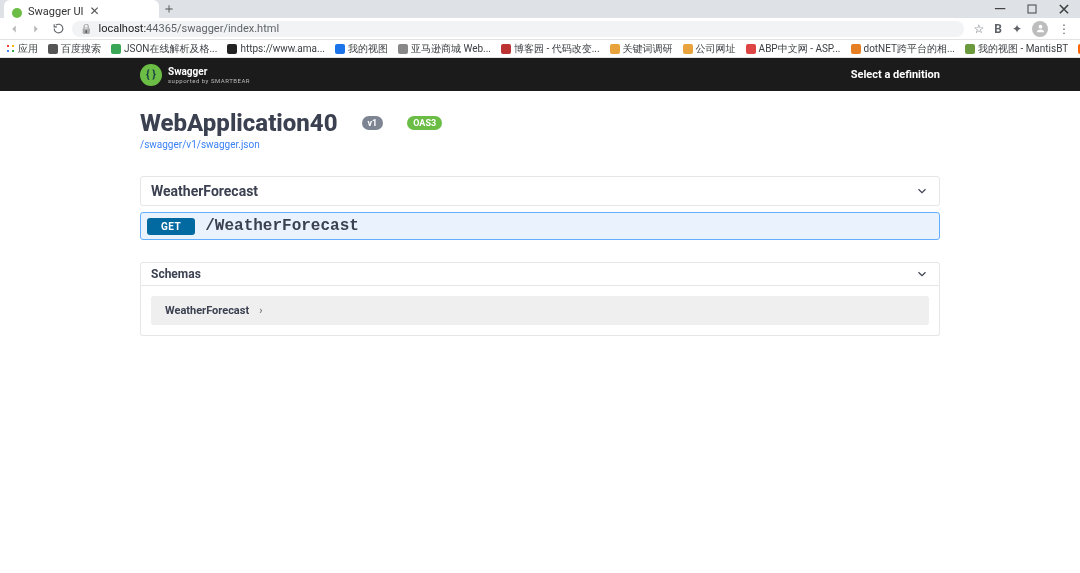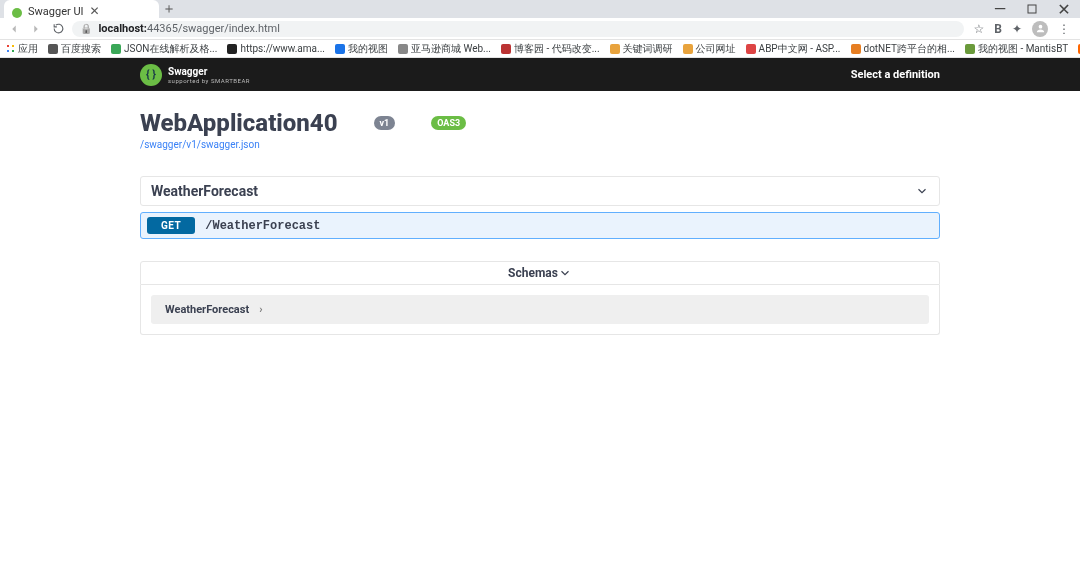--- a/index.html
+++ b/index.html
@@ -13,21 +13,21 @@
     .newtab { width:20px; text-align:center; color:#555; font-size:14px; }
     .win-controls { margin-left:auto; display:flex; gap:0; }
     .win-btn { width:32px; height:18px; display:flex; align-items:center; justify-content:center; color:#444; }
     .win-btn svg { width:10px; height:10px; }
 
     .addrbar { height: 22px; background:#fff; display:flex; align-items:center; gap:6px; padding:0 6px; border-bottom:1px solid #e3e3e3; }
     .nav-icn { width:16px; height:16px; display:flex; align-items:center; justify-content:center; color:#5f6368; }
     .nav-icn.disabled { color:#b9b9b9; }
     .omnibox { flex:1; height:16px; background:#f1f3f4; border-radius:8px; display:flex; align-items:center; padding:0 8px; gap:6px; font-size:11px; color:#5f6368; }
     .omnibox .lock { font-size:10px; filter:grayscale(1); }
-    .omnibox .url .host { color:#202124;font-weight:bold; }
+    .omnibox .url .host { color:#202124; }
     .ext-icons { display:flex; align-items:center; gap:10px; padding:0 4px; color:#5f6368; font-size:12px; }
     .avatar { width:16px; height:16px; border-radius:50%; background:#bdbdbd; display:flex; align-items:center; justify-content:center; font-size:10px; color:#fff; }
 
     .bmbar { height: 18px; background:#fff; display:flex; align-items:center; gap:10px; padding:0 6px; border-bottom:1px solid #e3e3e3; font-size:10px; color:#3c4043; overflow:hidden; white-space:nowrap; }
     .bmbar .apps-icn { display:inline-block; width:9px; height:9px; background:
       radial-gradient(circle at 2px 2px,#ea4335 1.2px,transparent 1.3px),
       radial-gradient(circle at 7px 2px,#fbbc04 1.2px,transparent 1.3px),
       radial-gradient(circle at 2px 7px,#4285f4 1.2px,transparent 1.3px),
       radial-gradient(circle at 7px 7px,#34a853 1.2px,transparent 1.3px); }
     .bm { display:flex; align-items:center; gap:3px; }
@@ -40,34 +40,34 @@
     .swag-mark { width:22px; height:22px; border-radius:50%; background:#6bbd45; display:flex; align-items:center; justify-content:center; color:#173647; font-weight:bold; font-size:11px; }
     .swag-txt .name { font-size:10px; font-weight:700; }
     .swag-txt .sub { font-size:6px; color:#bbb; letter-spacing:0.5px; }
     .def-select { display:flex; align-items:center; gap:8px;margin-left:32px; }
     .def-label { color:#fff; font-size:11px; font-weight:700; }
     .def-dd { width:230px; height:20px; background:#fff; border:2px solid #6bbd45; border-radius:3px; display:flex; align-items:center; justify-content:space-between; padding:0 8px; font-size:11px; color:#333; }
 
     
     .main { width:800px; margin:0 auto; padding-top:18px; }
     .api-title { font-size:24px; font-weight:800; color:#3b4151; display:inline-flex; align-items:center; gap:24px; }
-    .badge { font-size:9px; font-weight:700; color:#fff; border-radius:9px; padding:2px 6px;margin-left:12px; }
+    .badge { font-size:9px; font-weight:700; color:#fff; border-radius:9px; padding:2px 6px; }
     .badge.v { background:#7d8492; }
     .badge.oas { background:#6bbd45; }
     .spec-link { display:block; font-size:10px; color:#3b82f6; margin-top:2px; margin-bottom:26px; }
 
     .tagsec { border:1px solid #e6e6e6; border-radius:3px; display:flex; align-items:center; justify-content:space-between; padding:6px 10px; margin-bottom:6px; }
     .tagsec .name { font-size:14px; font-weight:700; color:#3b4151; }
     .chev { width:14px; height:14px; color:#3b4151; }
 
     .op { border:1px solid #61affe; background:#eaf3fd; border-radius:3px; display:flex; align-items:center; gap:10px; padding:4px 6px; margin-bottom:22px; }
     .method { background:#0369a1; color:#fff; font-size:10px; font-weight:700; padding:3px 14px; border-radius:3px; letter-spacing:0.5px; }
-    .op-path { font-family:"Courier New",monospace; font-size:12px; font-weight:700; color:#3b4151; }
-
-    .schemas-head { border:1px solid #e6e6e6; border-radius:3px 3px 0 0; display:flex; align-items:center; justify-content:center; padding:4px 10px; }
+    .op-path { font-family:"Courier New",monospace; font-size:16px; font-weight:700; color:#3b4151; }
+
+    .schemas-head { border:1px solid #e6e6e6; border-radius:3px 3px 0 0; display:flex; align-items:center; justify-content:space-between; padding:4px 10px; }
     .schemas-head .name { font-size:12px; font-weight:700; color:#3b4151; }
     .schemas-body { border:1px solid #e6e6e6; border-top:none; border-radius:0 0 3px 3px; padding:10px; }
     .schema-item { background:#efefef; border-radius:3px; padding:8px 14px; font-size:11px; font-weight:700; color:#3b4151; display:flex; align-items:center; gap:10px; }
     .schema-item .ar { font-size:11px; color:#7d7d7d; }
   </style>
 </head>
 <body>
 
 <div class="tabbar">
   <div class="tab">

